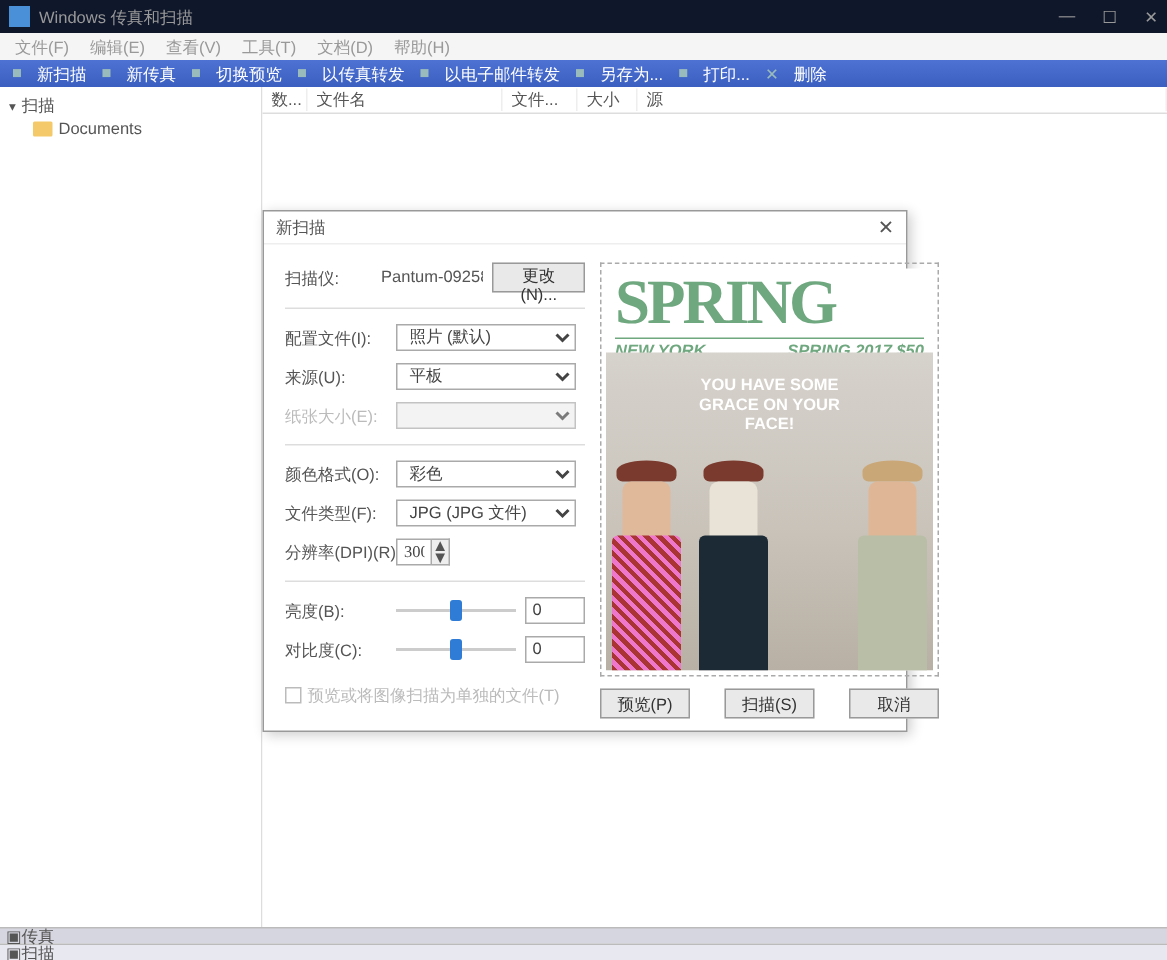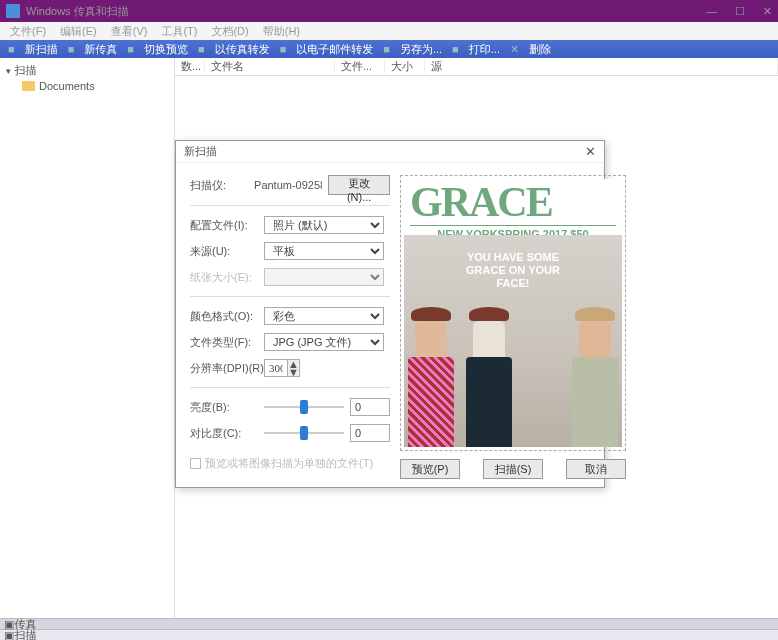--- a/index.html
+++ b/index.html
@@ -1,19 +1,19 @@
 <!DOCTYPE html>
 <html><head>
 <meta charset="utf-8">
 <style>
 * { margin: 0; padding: 0; box-sizing: border-box; font-family: "Microsoft YaHei", "Segoe UI", sans-serif; font-size: 11px; }
 body { background: #fff; width: 778px; height: 640px; overflow: hidden; position: relative; }
 
 
-.titlebar { height: 22px; background: #701a75; display: flex; align-items: center; padding: 0 6px; }
+.titlebar { height: 22px; background: #0f172a; display: flex; align-items: center; padding: 0 6px; }
 .titlebar .app-icon { width: 14px; height: 14px; background: #4a90d9; margin-right: 6px; }
 .titlebar .title { color: #999; flex: 1; }
 .titlebar .win-controls { display: flex; gap: 18px; color: #999; }
 .titlebar .win-controls span { cursor: default; }
 
 
 .menubar { height: 18px; background: #f5f5f5; display: flex; align-items: center; padding: 0 4px; gap: 2px; color: #999; }
 .menubar span { padding: 0 6px; }
 
 
@@ -63,21 +63,21 @@
 .slider .thumb { position: absolute; top: 1px; left: 36px; width: 8px; height: 14px; background: #2e7cd6; border-radius: 2px; }
 
 .chk-row { display: flex; align-items: center; gap: 4px; color: #bbb; margin-top: 6px; }
 .chk { width: 11px; height: 11px; border: 1px solid #bbb; }
 
 .dlg-right { flex: 1; display: flex; flex-direction: column; }
 .preview { flex: 1; border: 1px dashed #aaa; padding: 3px; display: flex; }
 .mag { flex: 1; background: #fff; position: relative; overflow: hidden; }
 .mag .title-big { font-family: Georgia, serif; font-weight: 700; font-size: 42px; color: #6fa77f; letter-spacing: -2px; padding: 2px 6px 0 6px; line-height: 1; }
 .mag .rule { height: 1px; background: #6fa77f; margin: 2px 6px; }
-.mag .subbar { display: flex; justify-content: center; padding: 0 6px; font-size: 7px; color: #6fa77f; font-weight: 600; }
+.mag .subbar { display: flex; justify-content: space-between; padding: 0 6px; font-size: 7px; color: #6fa77f; font-weight: 600; font-style: italic; }
 .mag .tag { position: absolute; top: 72px; left: 0; right: 0; text-align: center; font-size: 7px; color: #fff; font-weight: 600; line-height: 1.2; z-index: 3; }
 .mag .scene { position: absolute; top: 56px; left: 0; right: 0; bottom: 0; background: linear-gradient(#d6d2cc 0%, #c9c3ba 55%, #b8b0a4 100%); }
 .person { position: absolute; bottom: 0; width: 50px; }
 .hat { width: 40px; height: 14px; background: #7a3b2e; border-radius: 50% 50% 4px 4px; margin: 0 auto; }
 .hat.tan { background: #caa777; }
 .torso { width: 32px; height: 40px; margin: 0 auto; border-radius: 6px 6px 0 0; }
 .skirt { width: 46px; height: 90px; margin: -4px auto 0; border-radius: 4px 4px 0 0; }
 .p1 { left: 2px; } .p1 .torso { background: #e0b89a; } .p1 .skirt { background: repeating-linear-gradient(45deg,#a33,#a33 3px,#e7c 3px,#e7c 6px); }
 .p2 { left: 60px; } .p2 .torso { background: #e9e2d6; } .p2 .skirt { background: #1c2a35; }
 .p3 { right: 2px; } .p3 .torso { background: #dfb796; } .p3 .skirt { background: #b8bfa6; }
@@ -224,21 +224,21 @@
       </div>
       <div class="chk-row">
         <div class="chk"></div>
         <span>预览或将图像扫描为单独的文件(T)</span>
       </div>
     </div>
 
     <div class="dlg-right">
       <div class="preview">
         <div class="mag">
-          <div class="title-big">GRACE</div>
+          <div class="title-big">SPRING</div>
           <div class="rule"></div>
           <div class="subbar">
             <span>NEW YORK</span>
             <span>SPRING 2017  $50</span>
           </div>
           <div class="tag">
             <div>YOU HAVE SOME</div>
             <div>GRACE ON YOUR</div>
             <div>FACE!</div>
           </div>

